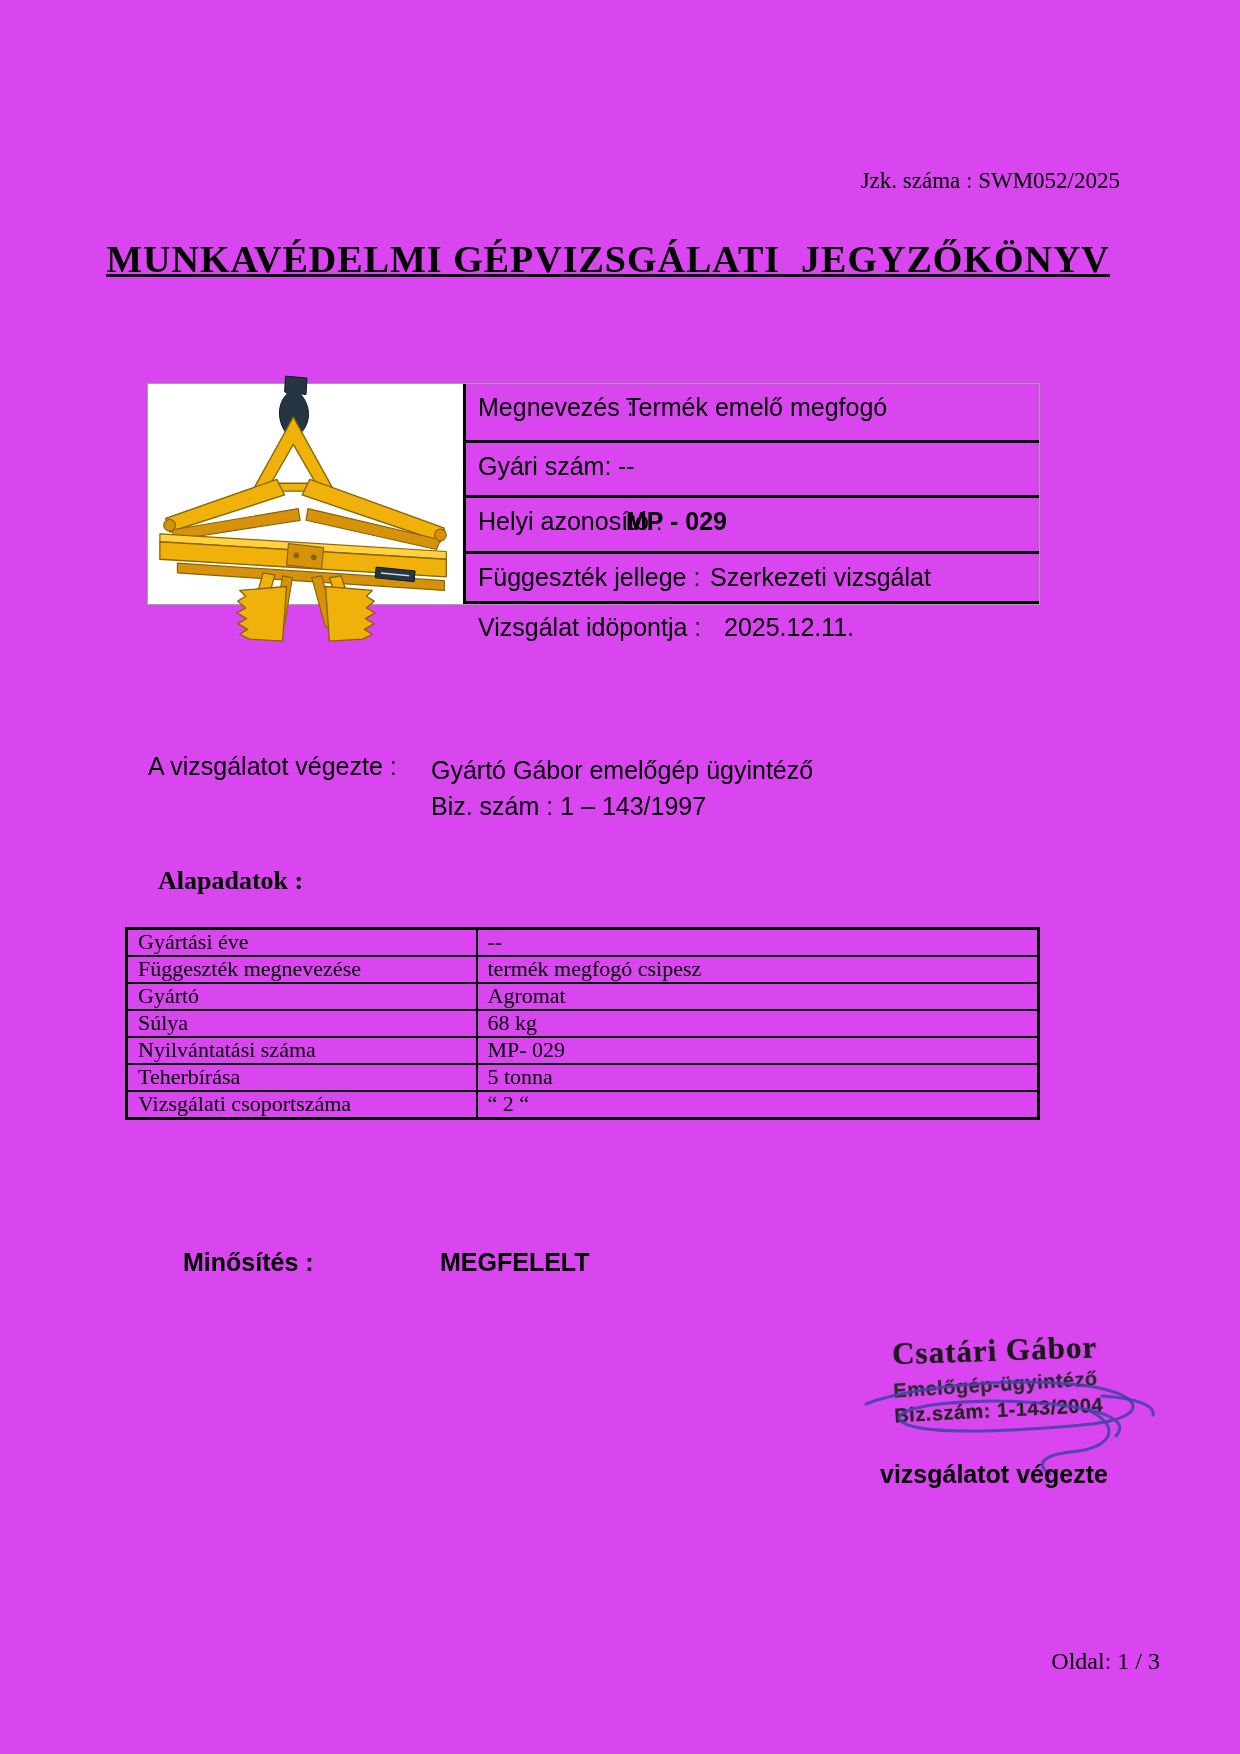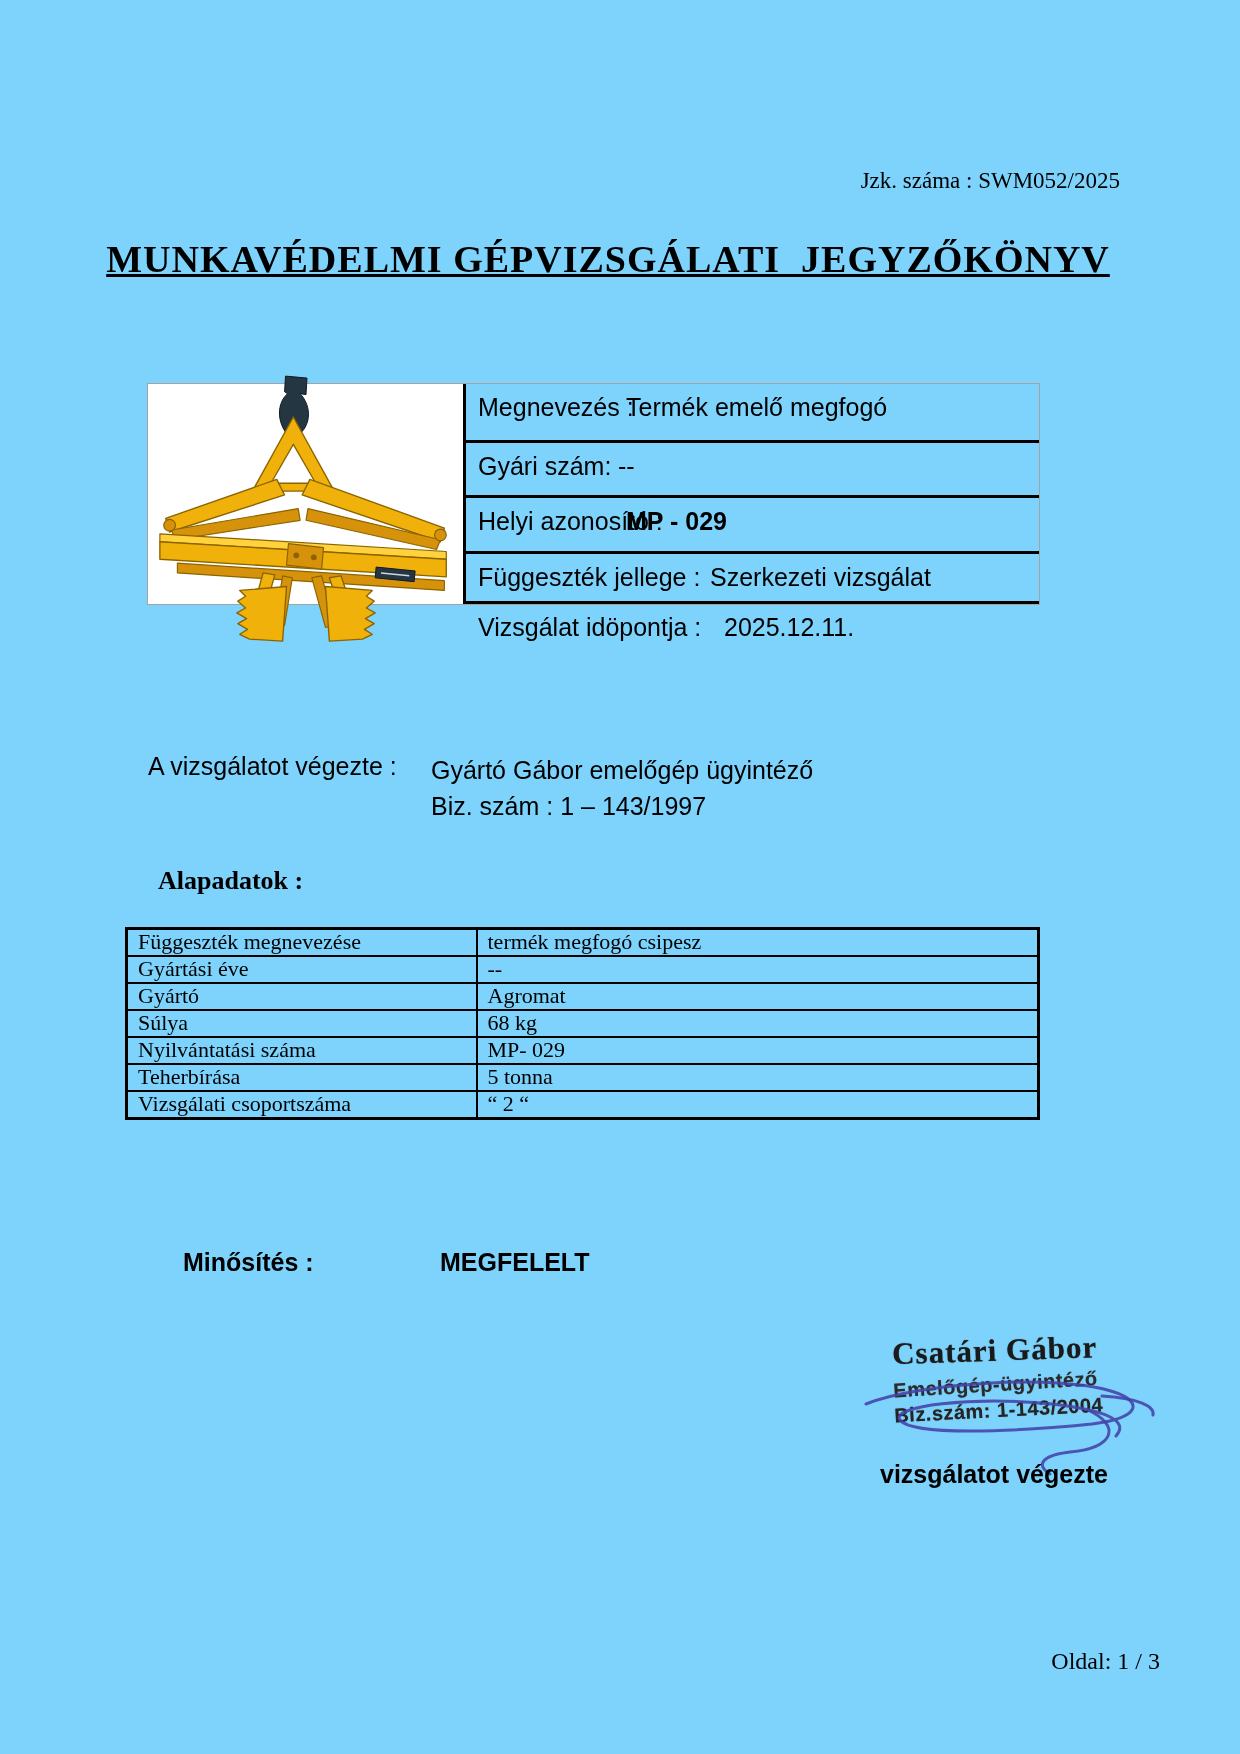--- a/index.html
+++ b/index.html
@@ -1,19 +1,19 @@
 <!DOCTYPE html>
 <html style="--machine-yellow: #f0b10a; --machine-yellow-dark: #d6920a; --machine-yellow-light: #ffd23e; --machine-outline: #8a6400; --machine-dark: #243642; --ink-blue: #4343a8; --stamp-ink: #1a1a1a;"><head>
 <meta charset="utf-8">
 <style>
   * { margin:0; padding:0; box-sizing:border-box; }
   html,body { background:#777; }
   .page {
     position:relative; width:1240px; height:1754px; margin:0 auto;
-    background:#7dd3fc; overflow:hidden; color:#000;
+    background:#d946ef; overflow:hidden; color:#000;
     font-family:"Liberation Sans", sans-serif;
   }
 
   .doc-number {
     position:absolute; top:168px; left:700px; width:420px;
     text-align:right; font-family:"Liberation Serif", serif; font-size:23px;
   }
   .title {
     position:absolute; top:237px; left:8px; width:1200px; text-align:center;
     font-family:"Liberation Serif", serif; font-weight:bold; font-size:38px;
@@ -167,26 +167,26 @@
       <div>Gyártó Gábor emelőgép ügyintéző</div>
       <div>Biz. szám :  1 – 143/1997</div>
     </span>
   </div>
 
   <div class="alap-heading">Alapadatok :</div>
 
   <table class="alap-table">
     <tbody>
       <tr>
+        <td class="c1">Gyártási éve</td>
+        <td>--</td>
+      </tr>
+      <tr>
         <td class="c1">Függeszték megnevezése</td>
         <td>termék megfogó csipesz</td>
-      </tr>
-      <tr>
-        <td class="c1">Gyártási éve</td>
-        <td>--</td>
       </tr>
       <tr>
         <td class="c1">Gyártó</td>
         <td>Agromat</td>
       </tr>
       <tr>
         <td class="c1">Súlya</td>
         <td>68 kg</td>
       </tr>
       <tr>

